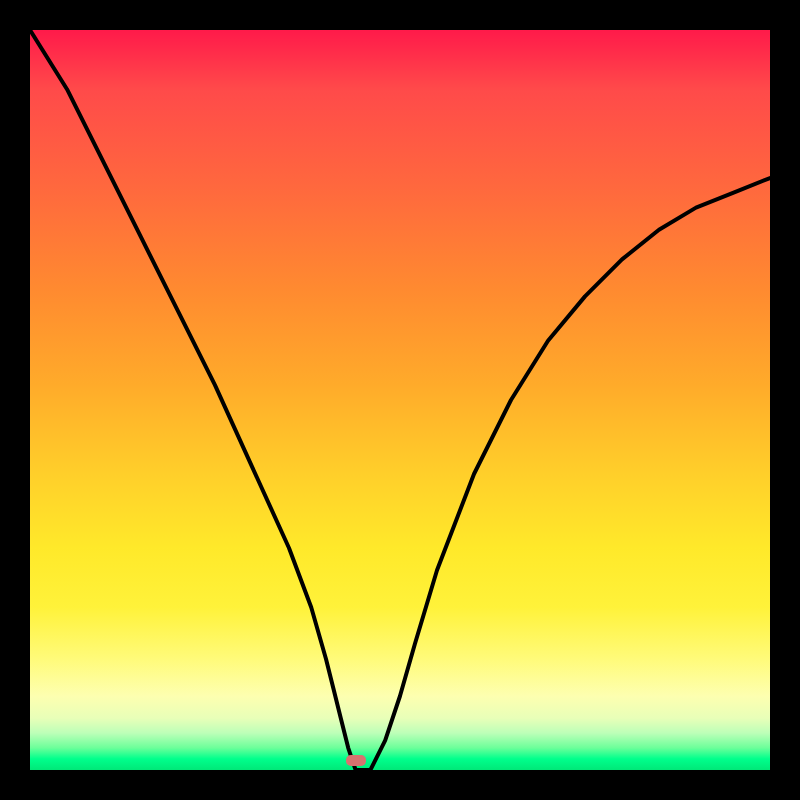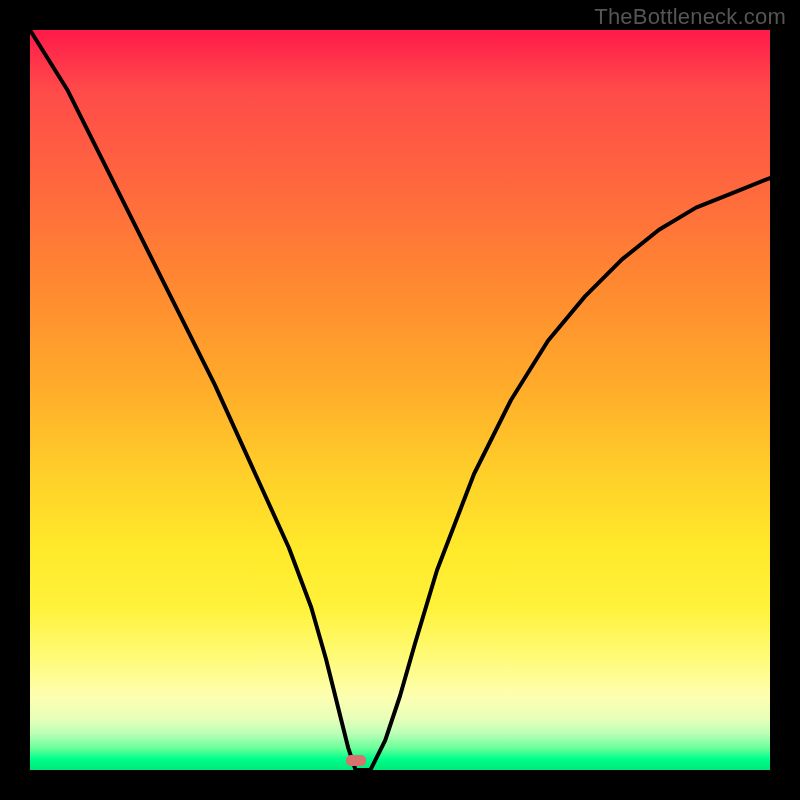--- a/index.html
+++ b/index.html
@@ -77,14 +77,13 @@
 <div class="frame">
 
   <div class="plot-area"></div>
 
   <svg class="curve" viewBox="0 0 740 740" preserveAspectRatio="none">
     <path id="curve-path" d="M0.0 0.0 L37.0 59.2 L74.0 133.2 L111.0 207.2 L148.0 281.2 L185.0 355.2 L222.0 436.6 L259.0 518.0 L281.2 577.2 L296.0 629.0 L303.4 658.6 L310.8 688.2 L318.2 717.8 L325.6 740.0 L340.4 740.0 L355.2 710.4 L370.0 666.0 L384.8 614.2 L407.0 540.2 L444.0 444.0 L481.0 370.0 L518.0 310.8 L555.0 266.4 L592.0 229.4 L629.0 199.8 L666.0 177.6 L703.0 162.8 L740.0 148.0" fill="none" stroke="#000000" stroke-width="4" stroke-linejoin="round" stroke-linecap="round"></path>
   </svg>
 
   <div class="marker" id="marker" style="left: 345.6px; top: 754.6px; background-color: rgb(216, 114, 111);"></div>
 
-  <div class="watermark">TheBottleneck.com</div>
 </div>
 
 </body></html>

